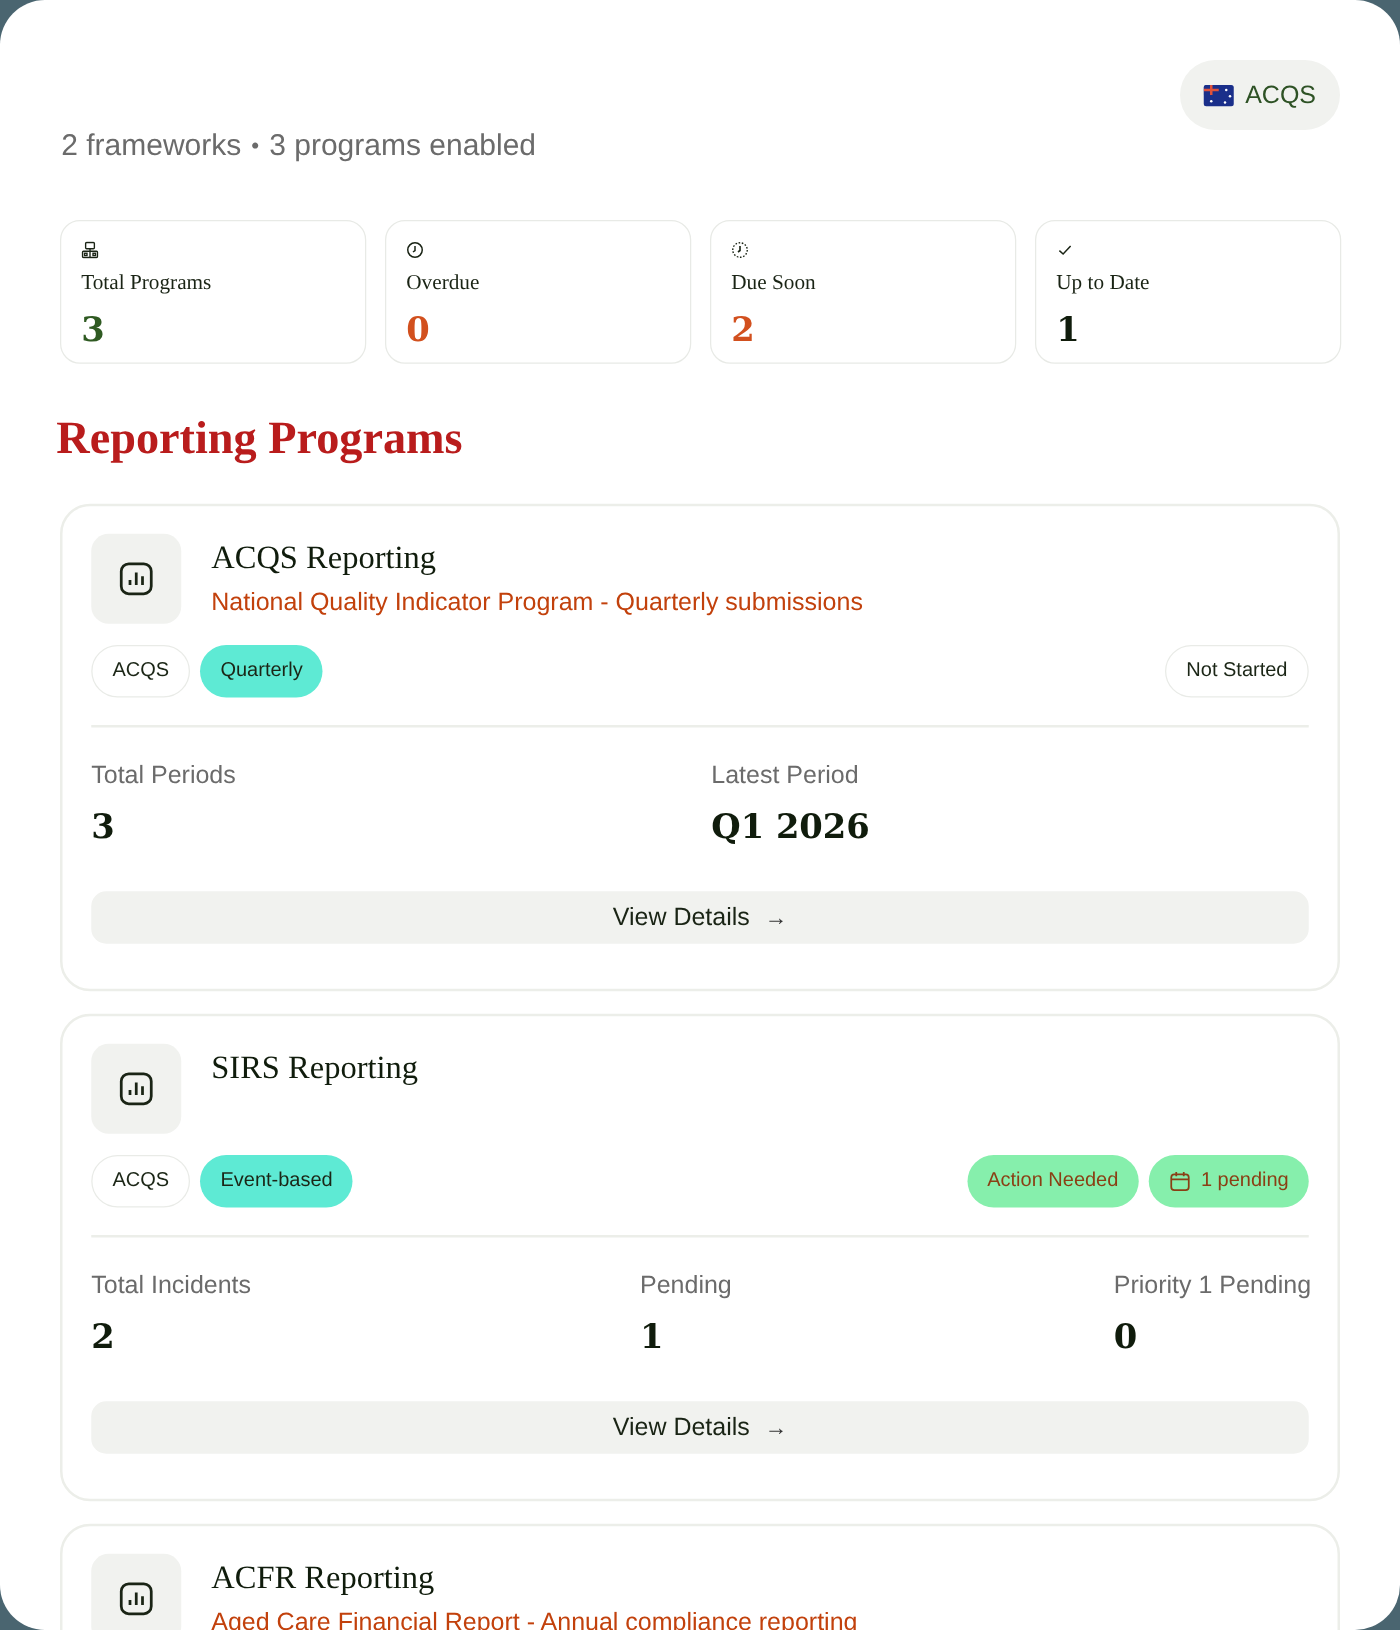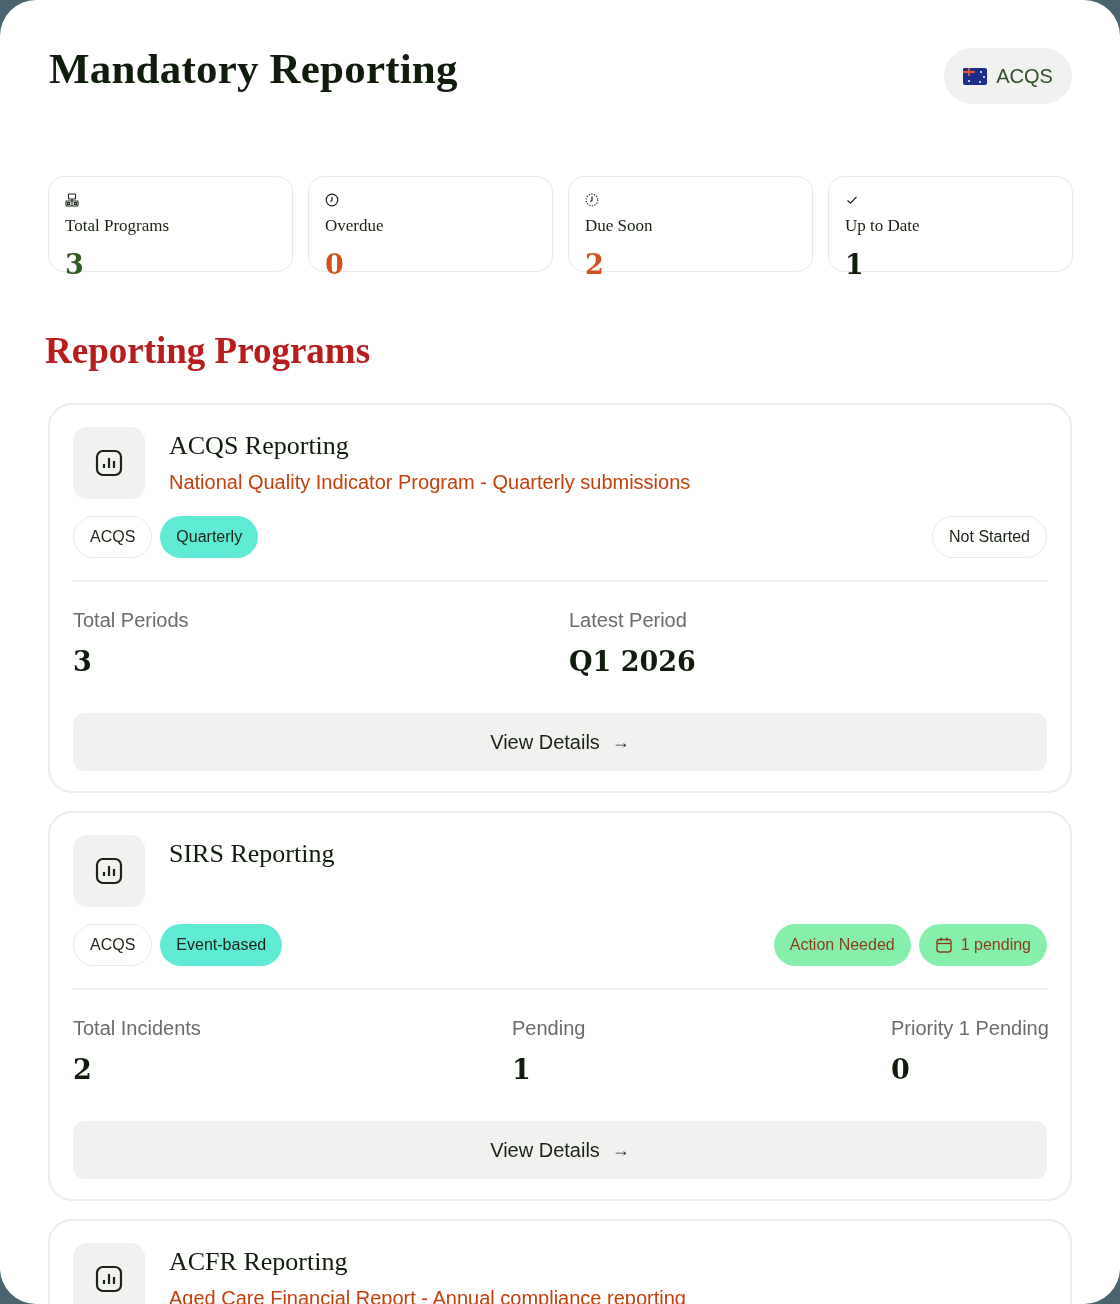--- a/index.html
+++ b/index.html
@@ -29,21 +29,21 @@
     .flag { width: 24px; height: 17px; border-radius: 2px; background: #1a2f8a; position: relative; overflow: hidden; }
     .flag .uj { position: absolute; left: 0; top: 0; width: 12px; height: 8px; background: #1a2f8a; }
     .flag .uj::before { content: ""; position: absolute; left: 5px; top: 0; width: 2px; height: 8px; background: #e0523a; }
     .flag .uj::after { content: ""; position: absolute; left: 0; top: 3px; width: 12px; height: 2px; background: #e0523a; }
     .flag .s1, .flag .s2, .flag .s3, .flag .s4 { position: absolute; width: 2px; height: 2px; background: #fff; border-radius: 50%; }
     .flag .s1 { left: 5px; top: 12px; } .flag .s2 { left: 17px; top: 3px; } .flag .s3 { left: 20px; top: 8px; } .flag .s4 { left: 16px; top: 13px; }
 
     
     .stats { position: absolute; left: 48px; top: 176px; display: flex; gap: 15px; }
     .stat-card {
-      width: 245px; height: 96px; border: 1px solid #e8eae6; border-radius: 16px;
+      width: 245px; height: 115px; border: 1px solid #e8eae6; border-radius: 16px;
       padding: 16px 16px; position: relative; background: #fff;
     }
     .stat-card .icon { width: 14px; height: 14px; display: block; }
     .stat-card .label { position: absolute; left: 16px; top: 39px; font-family: "Liberation Serif", serif; font-size: 17px; color: #1a2415; }
     .stat-card .value { position: absolute; left: 16px; top: 72px; font-family: "DejaVu Serif", serif; font-weight: bold; font-size: 27px; }
 
     .section-title {
       position: absolute; left: 45px; top: 329px;
       font-family: "Liberation Serif", serif; font-size: 37px; color: #b91c1c;
     }
@@ -67,33 +67,35 @@
     }
     .tag.outline { border: 1px solid #e9ebe7; background: #fff; }
     .tag.filled { background: #5eead4; }
     .tag.orange { background: #fdebd7; color: #b3531e; }
     .tag.yellow { background: #86efac; color: #8a3f14; }
     .divider { position: absolute; left: 23px; right: 23px; top: 175px; height: 2px; background: #eceee9; }
     .metric { position: absolute; top: 204px; }
     .metric .m-label { font-size: 20px; color: #6b6b6b; display: block; }
     .metric .m-value { font-family: "DejaVu Serif", serif; font-weight: bold; font-size: 27px; color: #101c0c; display: block; margin-top: 14px; }
     .view-btn {
-      position: absolute; left: 23px; right: 23px; top: 308px; height: 58px;
+      position: absolute; left: 23px; right: 23px; top: 308px; height: 42px;
       background: #f1f2ef; border-radius: 12px; border: none;
       display: flex; align-items: center; justify-content: center; gap: 12px;
       font-family: "Liberation Sans", sans-serif; font-size: 20px; color: #1a2415; cursor: pointer;
     }
     .arrow { font-size: 18px; color: #333; }
   </style>
 </head>
 <body>
 
 <div class="panel">
 
-  <h1 class="page-title">Mandatory Reporting</h1>
+  <div class="page-subtitle">
+    <span>2 frameworks</span><span class="dot">•</span><span>3 programs enabled</span>
+  </div>
   <div class="region-pill">
     <span class="flag">
       <span class="uj"></span>
         <span class="s1"></span>
         <span class="s2"></span>
         <span class="s3"></span>
         <span class="s4"></span>
     </span>
     <span>ACQS</span>
   </div>

